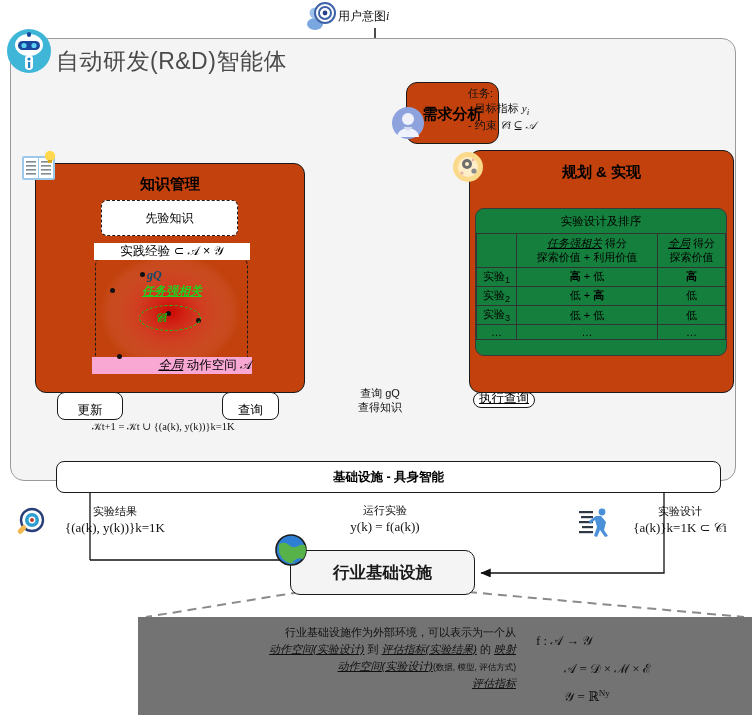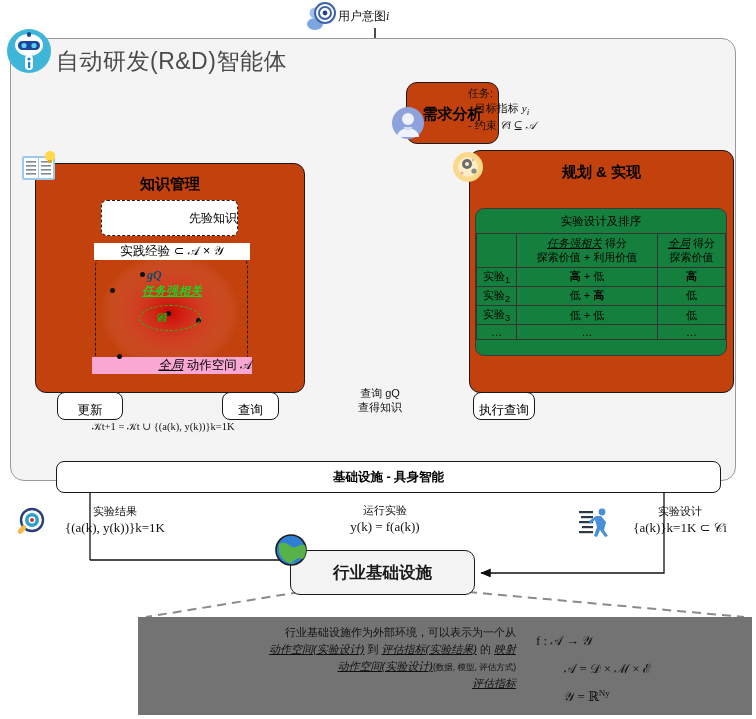--- a/index.html
+++ b/index.html
@@ -56,21 +56,21 @@
   .km > .card-title { top: 11px; font-size: 15px; }
 
   
   .prior {
     left: 101px; top: 200px; width: 137px; height: 36px;
     border: 1.6px dashed #1a1a1a; border-radius: 6px;
     background: #fff;
   }
   .prior span {
     position:absolute; left:0; right:0; top:9px;
-    text-align:right; font-size:12px; color:#000;
+    text-align:center; font-size:12px; color:#000;
   }
 
   
   .exp {
     left: 95px; top: 253px; width: 153px; height: 120px;
     border: 1.6px dashed #1a1a1a; border-radius: 14px;
     background: transparent;
   }
   .exp-label-top {
     left: 94px; top: 243px; width: 156px;
@@ -126,21 +126,21 @@
   }
 
   
   .mini {
     background: #fff; border: 1.4px solid #1a1a1a; border-radius: 8px;
     display: flex; align-items: flex-end; justify-content: center;
     font-size: 12.5px; color: #000;
   }
   .box-update { left: 57px; top: 392px; width: 66px; height: 28px; }
   .box-query  { left: 222px; top: 392px; width: 57px; height: 28px; }
-  .box-exec   { left: 473px; top: 392px; width: 62px; height: 28px; }
+  .box-exec   { left: 473px; top: 392px; width: 62px; height: 16px; text-decoration: underline; }
 
   .kformula {
     left: 92px; top: 420px;
     font-size: 10.5px; color: #111;
     font-family: "Liberation Serif","DejaVu Serif", serif;
     white-space: nowrap;
   }
 
   
   .req { left: 406px; top: 82px; width: 93px; height: 62px; }

